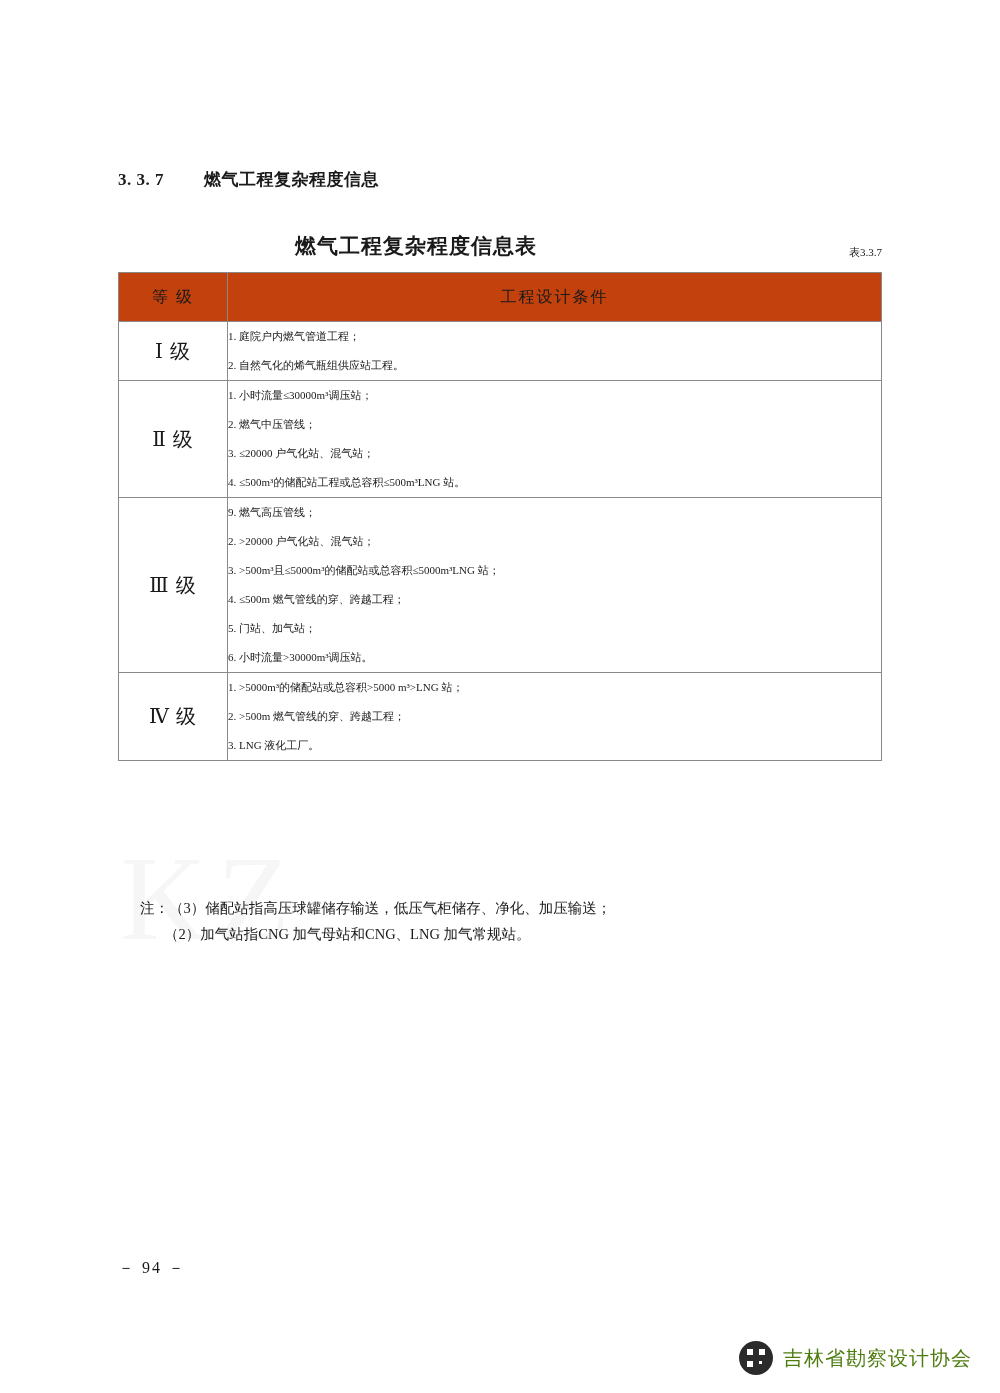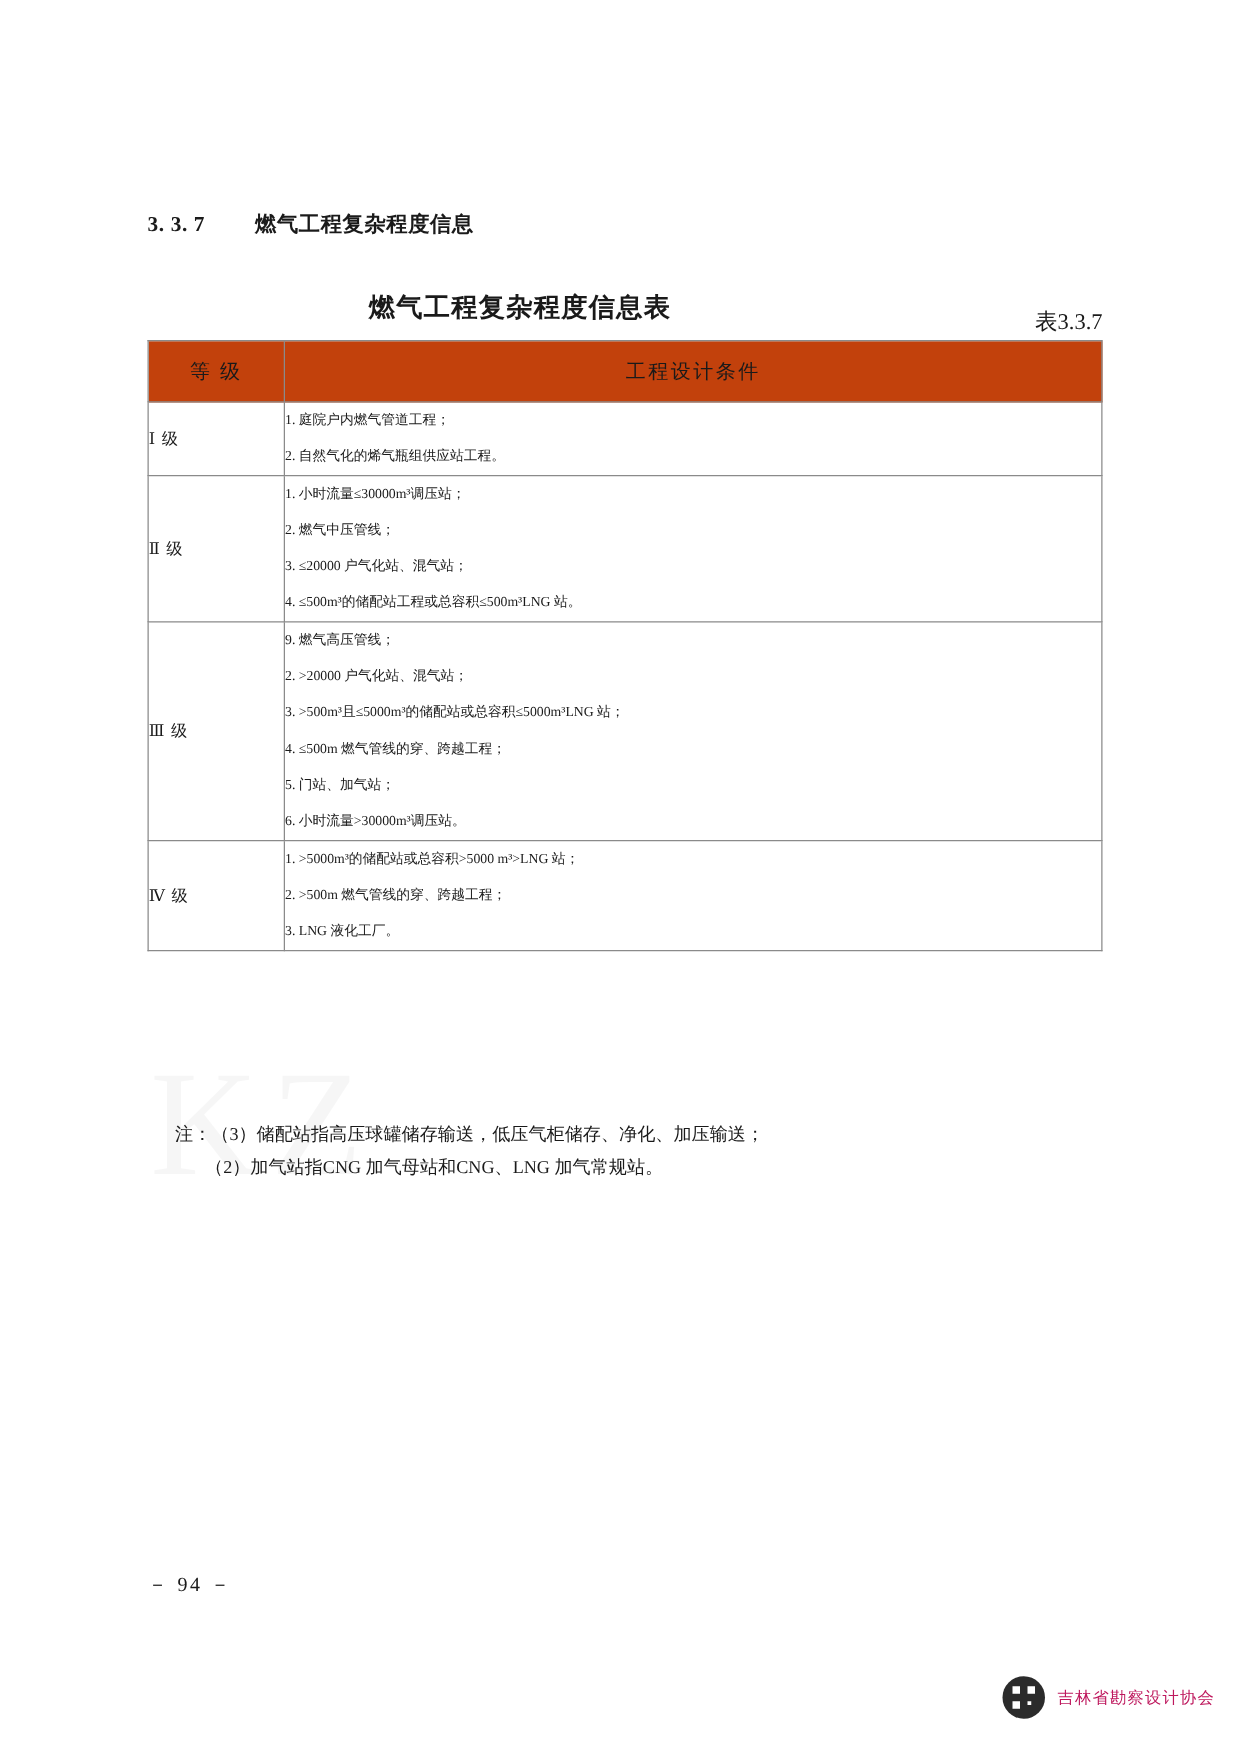--- a/index.html
+++ b/index.html
@@ -40,21 +40,21 @@
     width: 832px;
     text-align: center;
     font-size: 21px;
     font-weight: bold;
     letter-spacing: 1px;
   }
   .table-number {
     position: absolute;
     right: 118px;
     top: 245px;
-    font-size: 18px;
+    font-size: 11px;
   }
   .tbl {
     position: absolute;
     left: 118px;
     top: 272px;
     width: 764px;
     border-collapse: collapse;
     table-layout: fixed;
   }
   .tbl td, .tbl th {
@@ -67,22 +67,22 @@
     font-weight: normal;
     font-size: 16px;
     height: 48px;
     text-align: center;
     letter-spacing: 2px;
   }
   .col-grade {
     width: 108px;
   }
   .grade-cell {
-    text-align: left;
-    font-size: 13px;
+    text-align: center;
+    font-size: 20px;
     letter-spacing: 1px;
   }
   .cond-cell {
     padding: 14px 0 14px 28px;
     font-size: 11px;
     line-height: 29px;
   }
   .cond-cell .line {
     white-space: nowrap;
   }
@@ -144,22 +144,22 @@
     top: 8px;
     width: 18px;
     height: 18px;
     background:
       linear-gradient(#fff,#fff) 0 0/6px 6px no-repeat,
       linear-gradient(#fff,#fff) 12px 0/6px 6px no-repeat,
       linear-gradient(#fff,#fff) 0 12px/6px 6px no-repeat,
       linear-gradient(#fff,#fff) 12px 12px/3px 3px no-repeat;
   }
   .footer-brand .brand-text {
-    font-size: 13px;
-    color: #be185d;
+    font-size: 20px;
+    color: #4d7c0f;
     font-family: "Liberation Sans", sans-serif;
     letter-spacing: 1px;
     white-space: nowrap;
   }
 </style>
 </head>
 <body>
 
 <div class="page">
 

